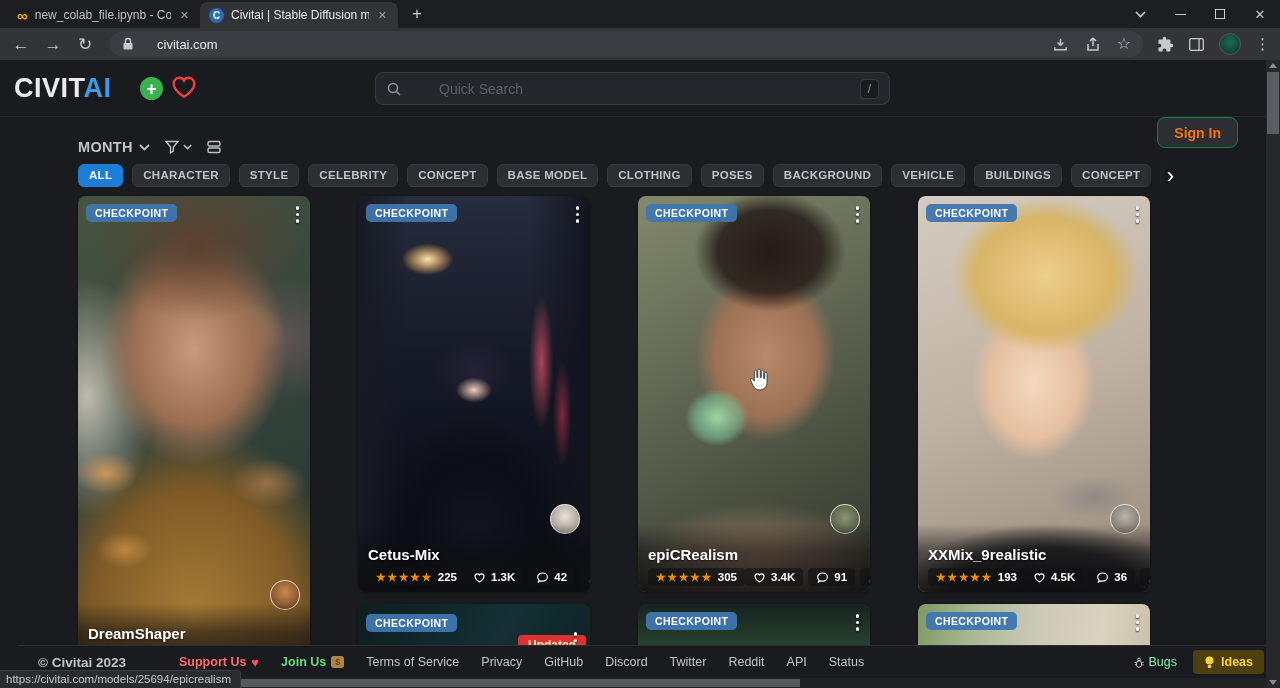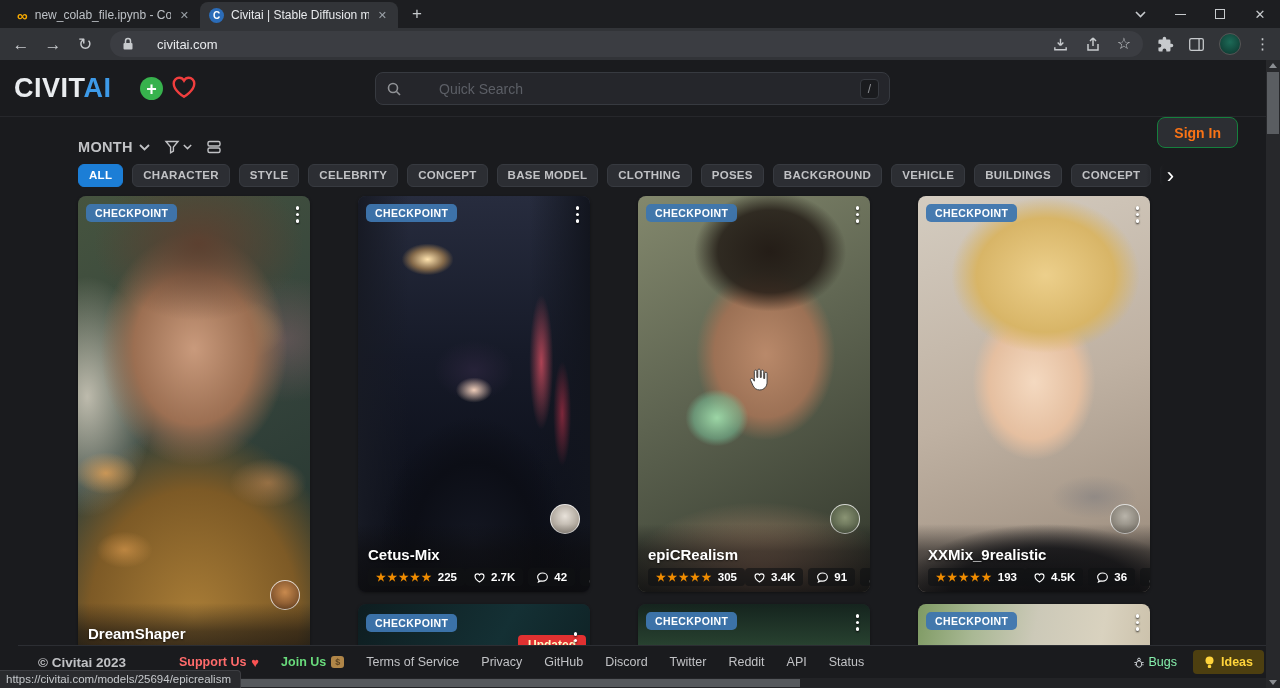--- a/index.html
+++ b/index.html
@@ -309,21 +309,21 @@
           <div class="stats">
             <span class="stat">
                 <span class="stars">★★★★★</span>
                 <span>225</span>
               </span>
             <span class="stats-right">
               <span class="stat">
                   <svg width="13" height="13" viewBox="0 0 16 16">
                     <path d="M8 13.5S2.5 10.4 2.5 6.6C2.5 4.8 3.9 3.5 5.5 3.5c1 0 2 .5 2.5 1.4.5-.9 1.5-1.4 2.5-1.4 1.6 0 3 1.3 3 3.1 0 3.8-5.5 6.9-5.5 6.9z" fill="none" stroke="#fff" stroke-width="1.4"></path>
                   </svg>
-                  <span>2.7K</span>
+                  <span>1.3K</span>
                 </span>
               <span class="stat">
                   <svg width="13" height="13" viewBox="0 0 16 16">
                     <path d="M8 2.5c3.3 0 6 2.2 6 5s-2.7 5-6 5c-.7 0-1.4-.1-2-.3L3 13.5l.8-2.3C2.7 10.3 2 9 2 7.5c0-2.8 2.7-5 6-5z" fill="none" stroke="#fff" stroke-width="1.4"></path>
                   </svg>
                   <span>42</span>
                 </span>
               <span class="stat">
                   <svg width="13" height="13" viewBox="0 0 16 16">
                     <path d="M8 2.5v7m0 0L5.2 6.7M8 9.5l2.8-2.8" stroke="#fff" stroke-width="1.4" fill="none"></path>

